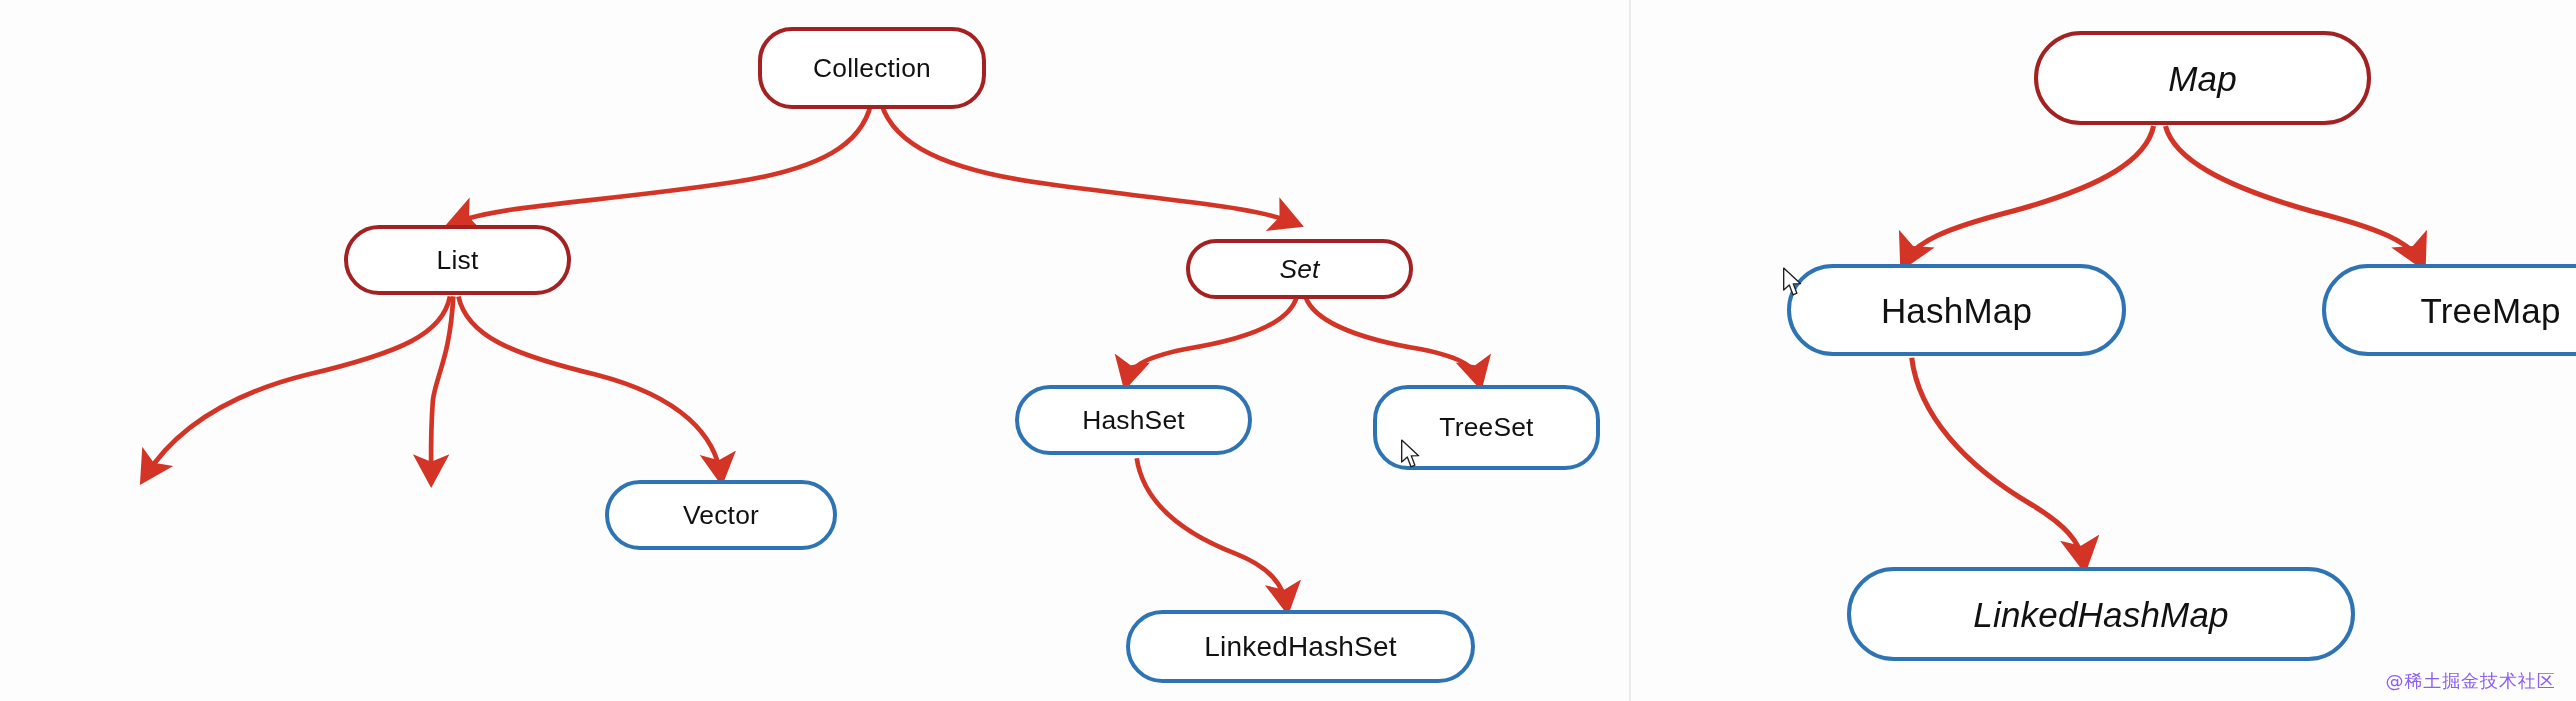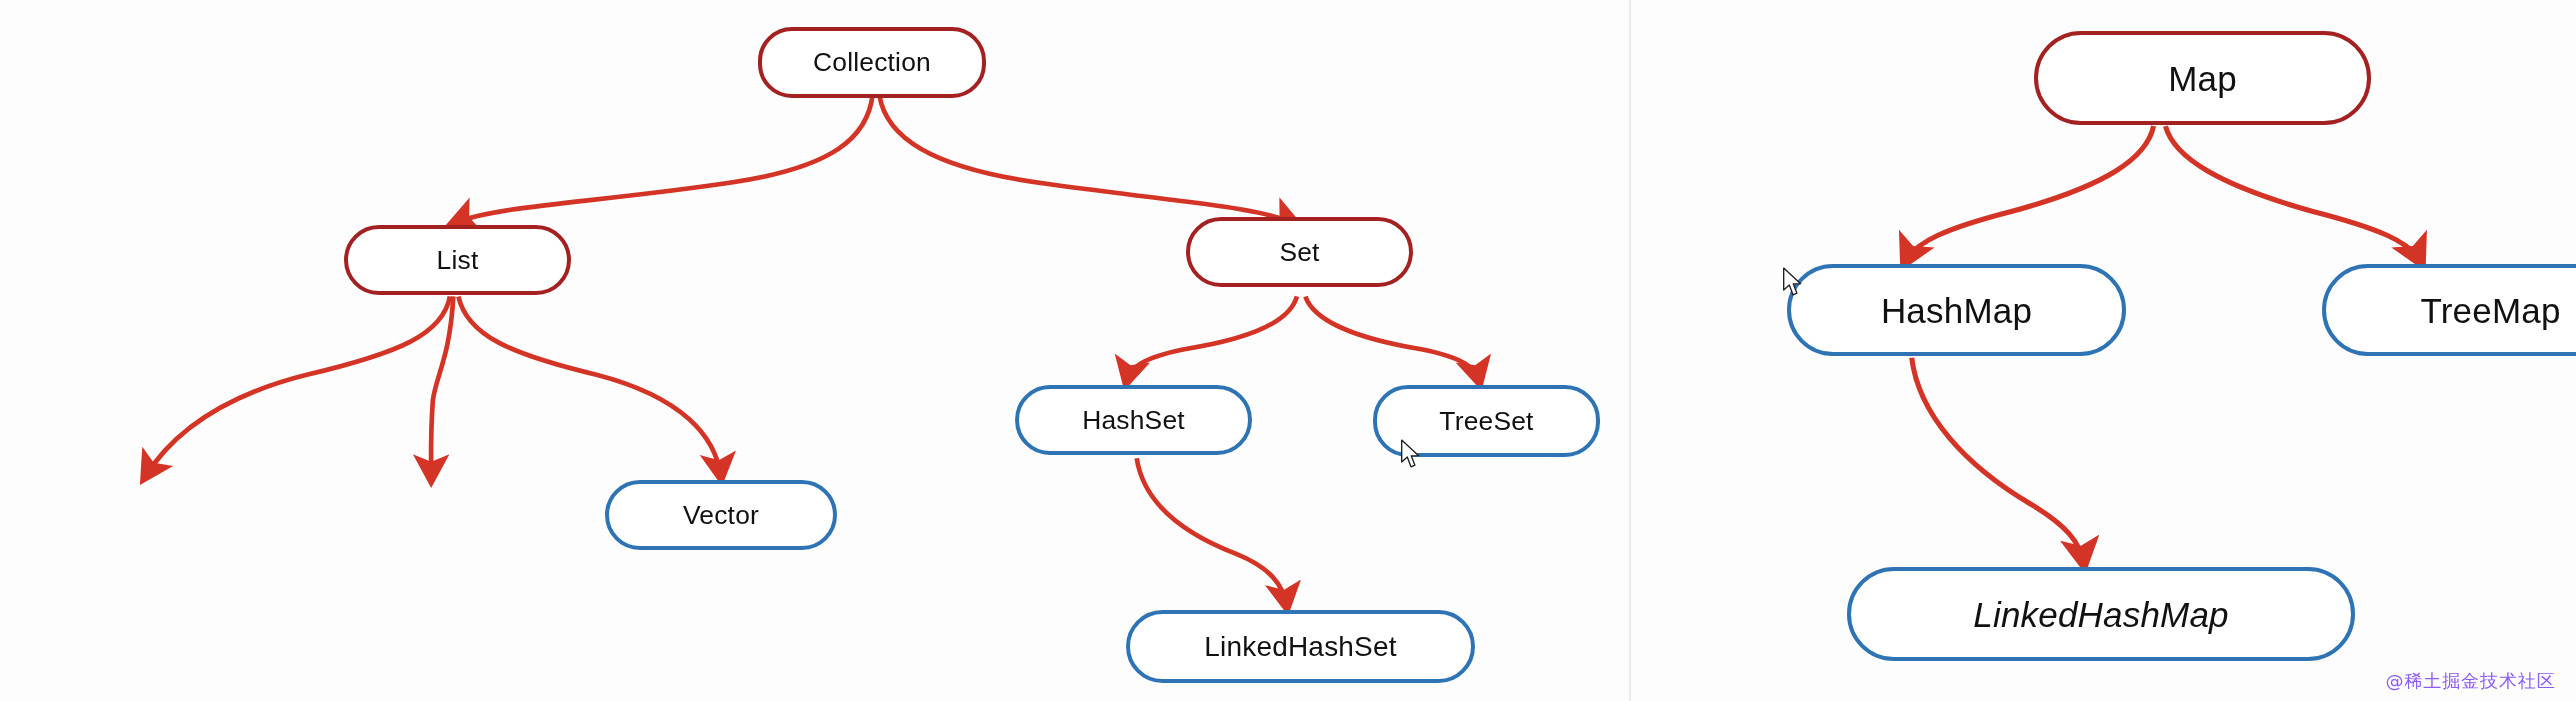--- a/index.html
+++ b/index.html
@@ -116,43 +116,43 @@
         <path d="M538,348 C548,394 600,416 700,440 C800,466 840,512 846,560"></path>
 
         <path d="M1522,348 C1514,378 1466,398 1390,410 C1340,420 1326,432 1322,448"></path>
 
         <path d="M1532,348 C1542,378 1596,398 1668,410 C1718,420 1732,432 1736,448"></path>
 
         <path d="M1334,538 C1342,590 1388,626 1450,650 C1490,666 1506,686 1510,712"></path>
       </g>
     </svg>
 
-    <div class="node red" id="n-collection" style="left:758px; top:27px; width:228px; height:71px; border-radius:34px; font-size:26.4px;">
+    <div class="node red" id="n-collection" style="left:758px; top:27px; width:228px; height:82px; border-radius:34px; font-size:26.4px;">
       <span class="node-label">Collection</span>
     </div>
 
     <div class="node red" id="n-list" style="left:344px; top:225px; width:227px; height:70px; border-radius:35px; font-size:26.4px;">
       <span class="node-label">List</span>
     </div>
 
-    <div class="node red" id="n-set" style="left:1186px; top:217px; width:227px; height:70px; border-radius:35px; font-size:26.4px;">
+    <div class="node red" id="n-set" style="left:1186px; top:239px; width:227px; height:60px; border-radius:35px; font-size:26.4px;font-style:italic;">
       <span class="node-label">Set</span>
     </div>
 
 
 
     <div class="node blue" id="n-vector" style="left:605px; top:480px; width:232px; height:70px; border-radius:35px; font-size:26.4px;text-align:right;">
       <span class="node-label">Vector</span>
     </div>
 
     <div class="node blue" id="n-hashset" style="left:1015px; top:385px; width:237px; height:70px; border-radius:35px; font-size:26.4px;">
       <span class="node-label">HashSet</span>
     </div>
 
-    <div class="node blue" id="n-treeset" style="left:1373px; top:385px; width:227px; height:72px; border-radius:35px; font-size:26.4px;">
+    <div class="node blue" id="n-treeset" style="left:1373px; top:385px; width:227px; height:85px; border-radius:35px; font-size:26.4px;">
       <span class="node-label">TreeSet</span>
     </div>
 
     <div class="node blue" id="n-linkedhashset" style="left:1126px; top:610px; width:349px; height:73px; border-radius:37px; font-size:28px;">
       <span class="node-label">LinkedHashSet</span>
     </div>
 
     <svg class="cursor" style="left:1400px; top:439px;" viewBox="0 0 26 36">
       <path d="M2,1 L2,27 L8.6,21 L13,32.5 L17.6,30.6 L13.3,19.6 L22,19.4 Z" fill="#ffffff" stroke="#1f1f1f" stroke-width="1.6" stroke-linejoin="round"></path>
     </svg>
@@ -171,21 +171,21 @@
       <g fill="none" stroke="#D33426" stroke-width="6" marker-end="url(#ah-red2)">
 
         <path d="M596,148 C588,186 540,218 430,248 C352,268 316,284 304,308"></path>
 
         <path d="M610,148 C620,186 676,218 782,248 C860,268 898,284 910,308"></path>
 
         <path d="M312,420 C320,486 374,546 452,592 C492,616 510,636 514,662"></path>
       </g>
     </svg>
 
-    <div class="node red" id="n-map" style="left:388px; top:31px; width:337px; height:94px; border-radius:47px; font-size:35px;">
+    <div class="node red" id="n-map" style="left:388px; top:31px; width:337px; height:94px; border-radius:47px; font-size:35px;font-style:italic;">
       <span class="node-label">Map</span>
     </div>
 
     <div class="node blue" id="n-hashmap" style="left:141px; top:264px; width:339px; height:92px; border-radius:46px; font-size:35px;">
       <span class="node-label">HashMap</span>
     </div>
 
     <div class="node blue" id="n-treemap" style="left:676px; top:264px; width:337px; height:92px; border-radius:46px; font-size:35px;">
       <span class="node-label">TreeMap</span>
     </div>

